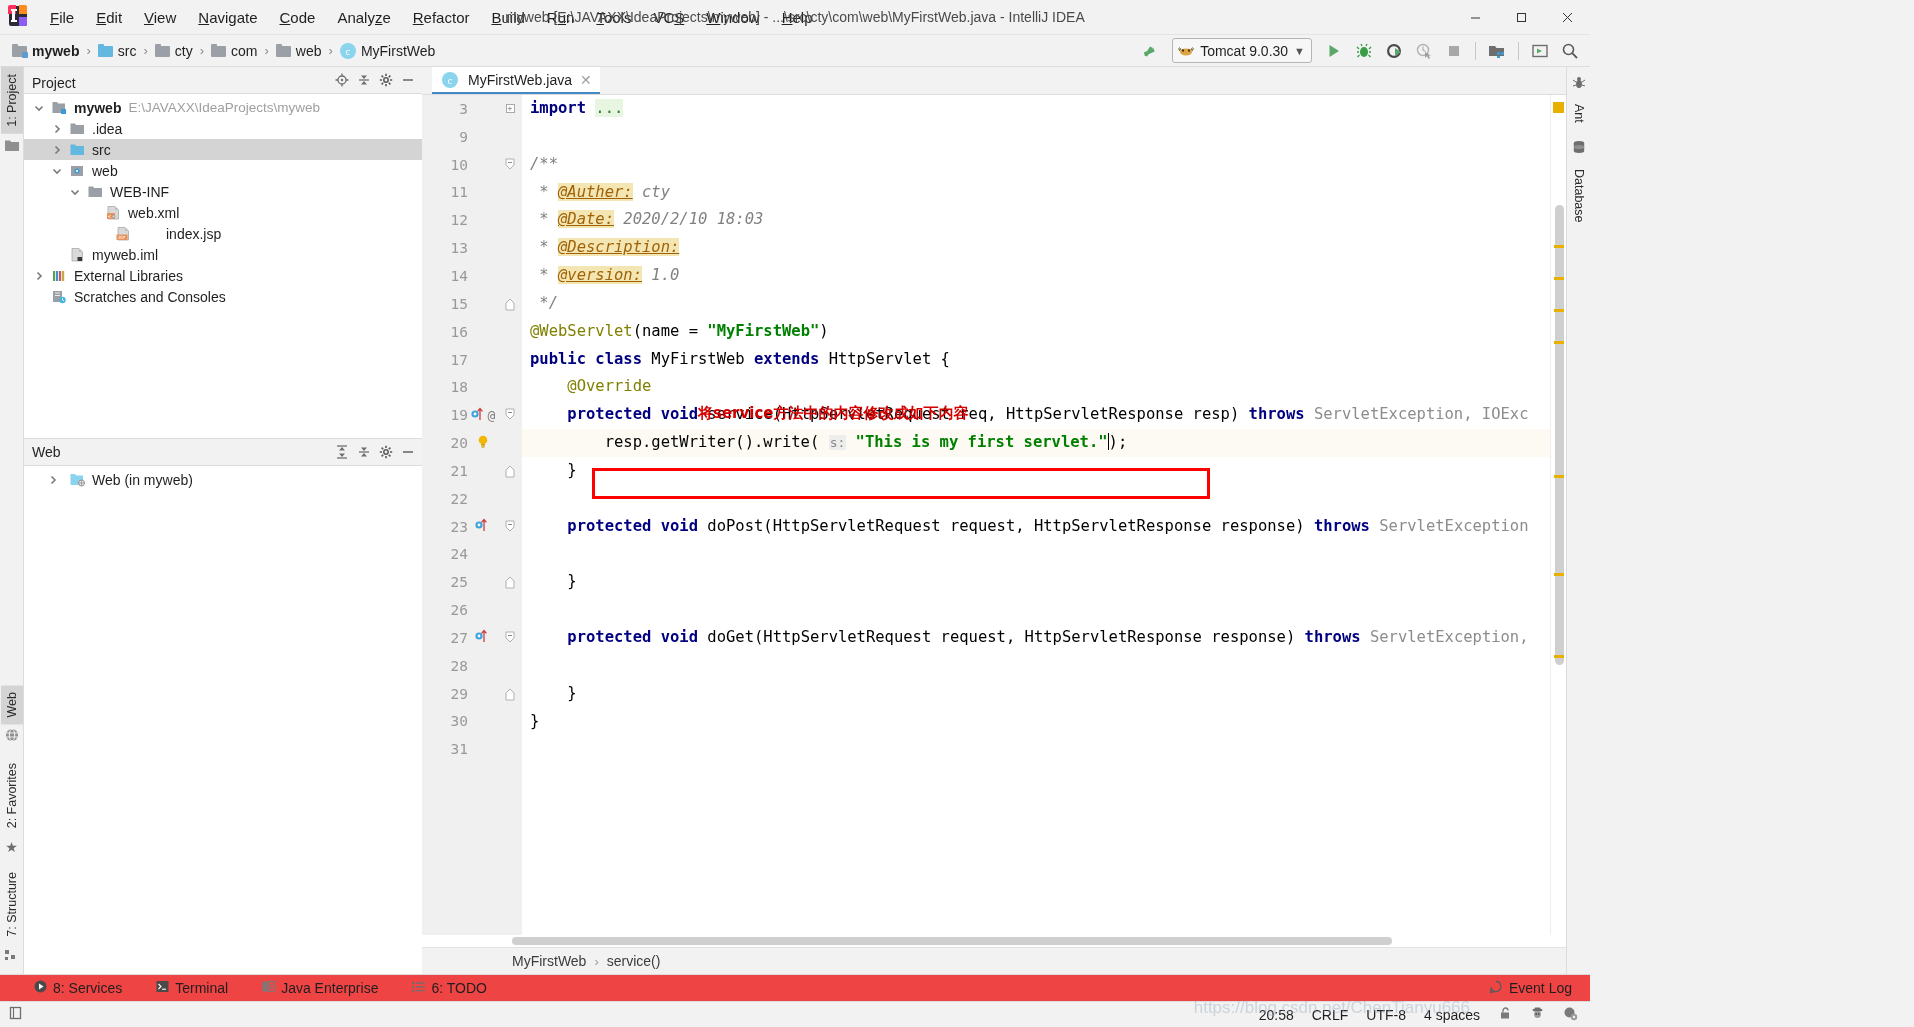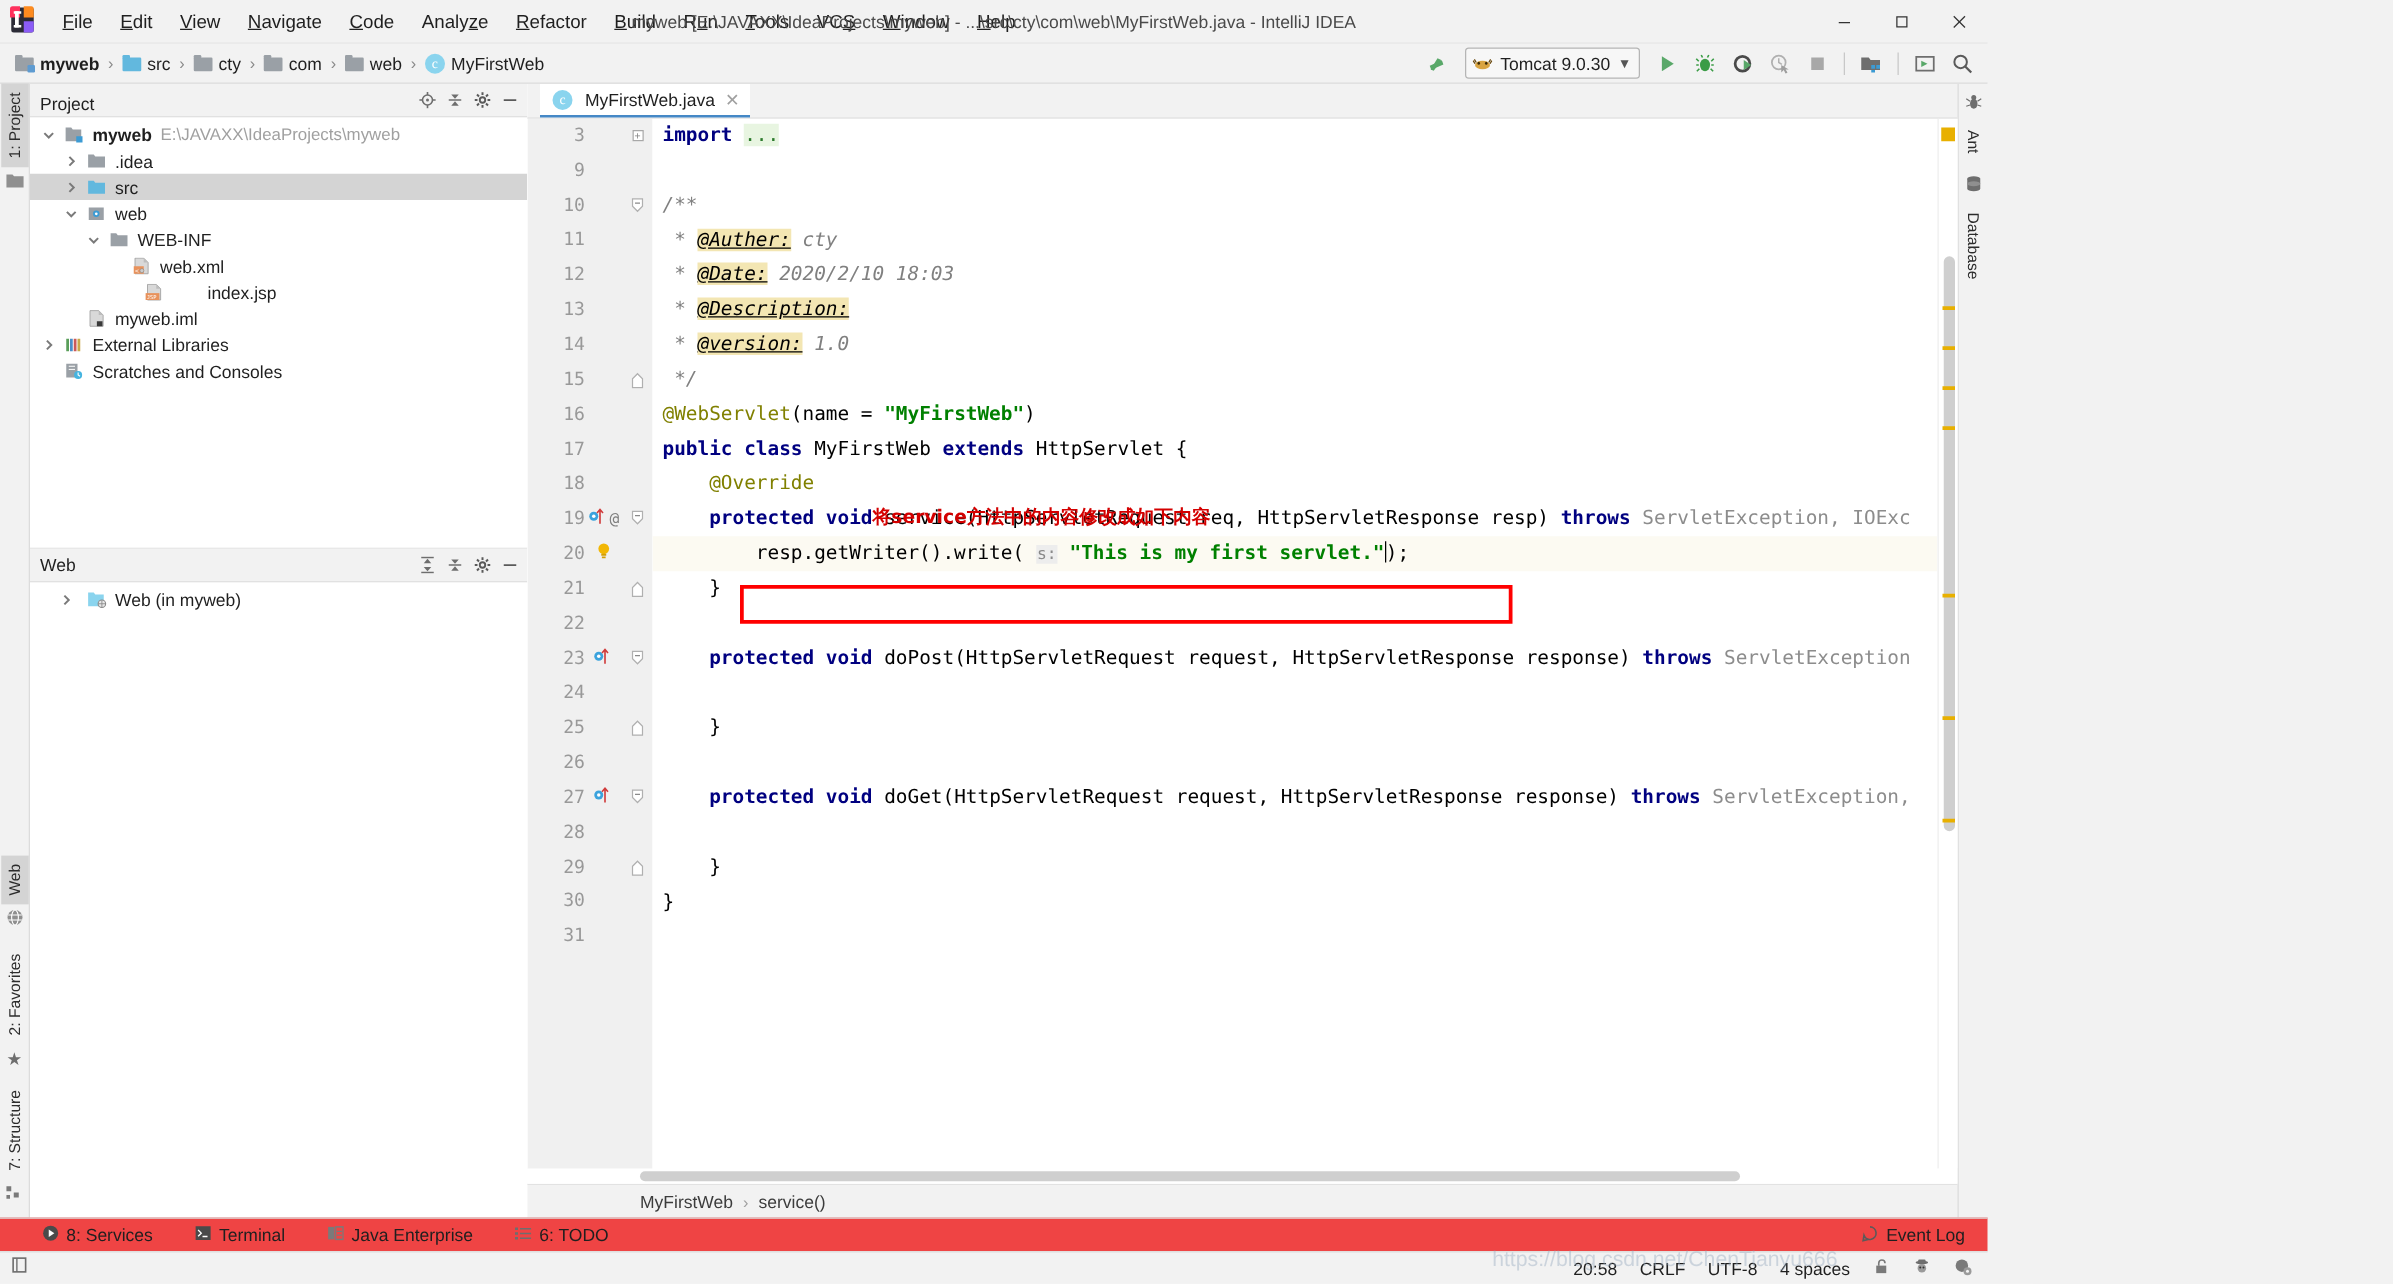--- a/index.html
+++ b/index.html
@@ -133,21 +133,21 @@
 
   .code-area { flex:1; position:relative; overflow:hidden; background:#fff; }
   .cline {
     height:27.85px; line-height:27.85px; font-family:"DejaVu Sans Mono", monospace;
     font-size:15.5px; white-space:pre; color:#000; padding-left:8px;
   }
   .cline.hl { background:#fcfaf2; }
   .kw { color:#000080; font-weight:bold; }
   .str { color:#008000; font-weight:bold; }
   .cmt { color:#808080; font-style:italic; }
-  .jdoc-tag { color:#000000; font-style:italic; text-decoration:underline; background:#f3e6b3;}
+  .jdoc-tag { color:#a16207; font-style:italic; text-decoration:underline; background:#f3e6b3;}
   .anno { color:#808000; }
   .gtype { color:#8c8c8c; }
   .hint { background:#ededed; color:#8a8a8a; font-size:13px; font-style:normal; padding:0 1px;}
   .imp-dots { background:#e8f5e1; color:#2b7a2b; }
 
   .zh-note {
     position:absolute; color:#d40000; font-size:15px; font-weight:bold;
     font-family:"DejaVu Sans", sans-serif; white-space:nowrap;
   }
   .redbox { position:absolute; border:3px solid #f00; pointer-events:none; }

